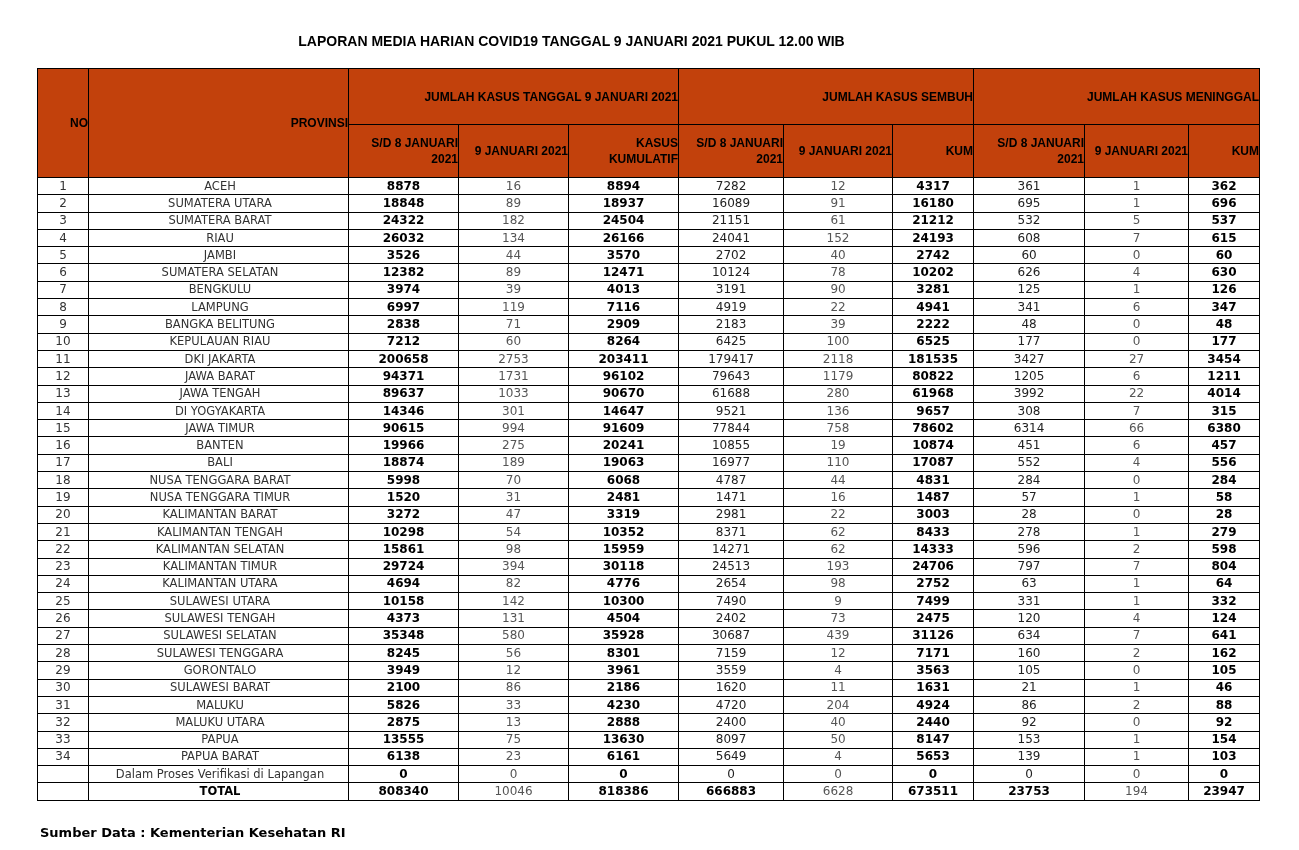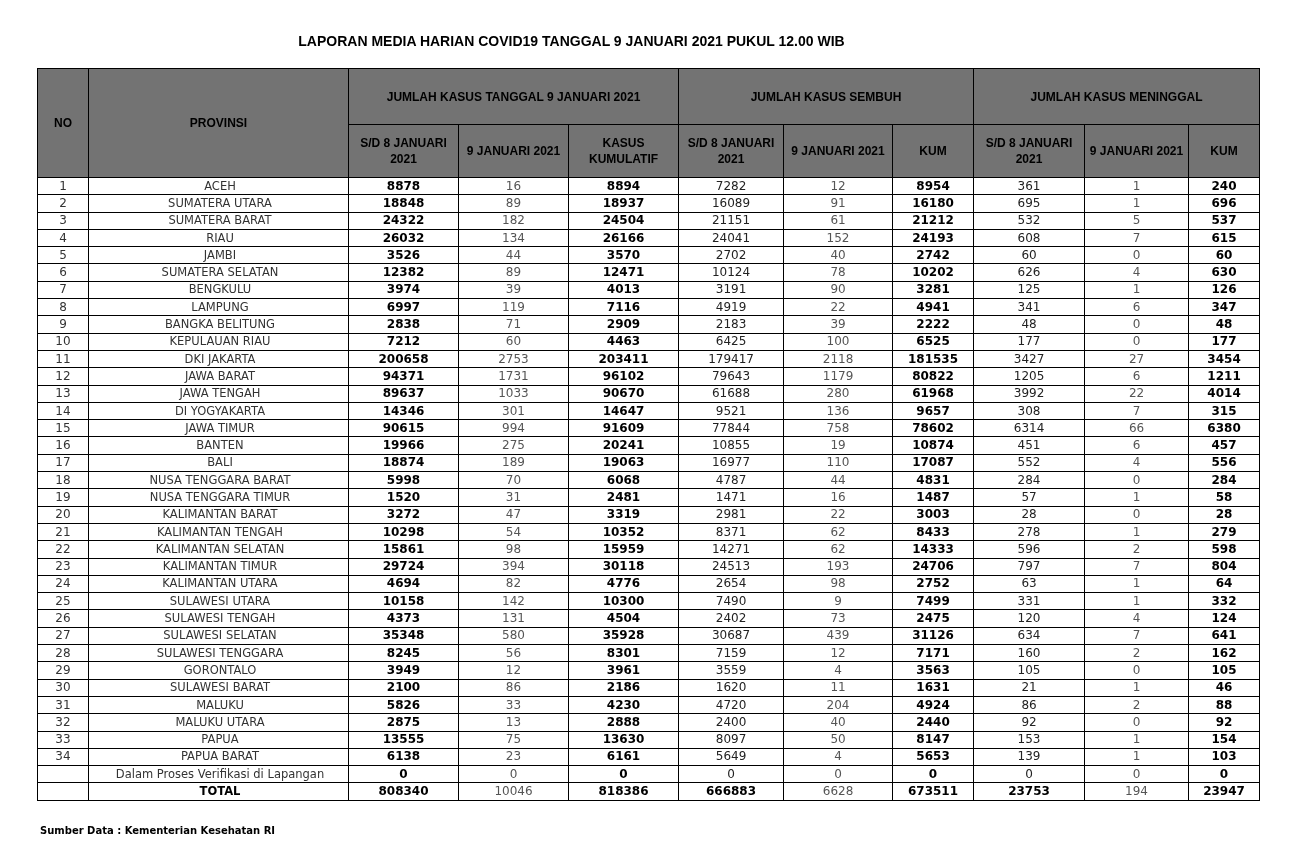--- a/index.html
+++ b/index.html
@@ -1,22 +1,22 @@
 <!DOCTYPE html>
 <html><head>
 <meta charset="utf-8">
 <style>
   html, body { margin: 0; padding: 0; background: #ffffff; }
   body { width: 1299px; height: 850px; position: relative; overflow: hidden; font-family: "Liberation Sans", sans-serif; color: #000; }
   .title { position: absolute; left: 0; width: 1143px; top: 33px; text-align: center; font-weight: bold; font-size: 14px; }
   .subtitle { position: absolute; left: 81px; top: 68px; font-weight: bold; font-size: 14px; }
-  .source { position: absolute; left: 40px; top: 825px; font-weight: bold; font-size: 10px; font-family: "DejaVu Sans", sans-serif; }
+  .source { position: absolute; left: 40px; top: 825px; font-weight: bold; font-size: 13px; font-family: "DejaVu Sans", sans-serif; }
   table.report { position: absolute; left: 37px; top: 68px; border-collapse: collapse; table-layout: fixed; width: 1222px; }
   table.report th, table.report td { border: 1.5px solid #000; padding: 0; overflow: hidden; white-space: nowrap; }
-  table.report th { background: #737373; font-weight: bold; font-size: 12px; text-align: center; vertical-align: middle; line-height: 16px; white-space: normal; }
+  table.report th { background: #c2410c; font-weight: bold; font-size: 12px; text-align: right; vertical-align: middle; line-height: 16px; white-space: normal; }
   table.report thead tr.h1 th { height: 55px; }
   table.report thead tr.h2 th { height: 52px; }
   table.report tbody td { height: 16.3px; font-size: 12px; text-align: center; font-family: "DejaVu Sans", sans-serif; line-height: 15px; }
   td.no { color: #333; font-size: 11.5px; }
   td.prov { text-align: center; padding-left: 3px !important; color: #333; font-size: 11.5px !important; }
   td.b { font-weight: bold; color: #000; }
   td.n { color: #555; }
   td.r { color: #222; }
   tr.total td.prov { font-weight: bold; color: #000; }
 </style>
@@ -62,24 +62,24 @@
   </thead>
   <tbody id="table-body">
       <tr>
         <td class="no">1</td>
         <td class="prov">ACEH</td>
         <td class="b">8878</td>
         <td class="n">16</td>
         <td class="b">8894</td>
         <td class="r">7282</td>
         <td class="n">12</td>
-        <td class="b">8954</td>
+        <td class="b">4317</td>
         <td class="r">361</td>
         <td class="n">1</td>
-        <td class="b">240</td>
+        <td class="b">362</td>
       </tr>
       <tr>
         <td class="no">2</td>
         <td class="prov">SUMATERA UTARA</td>
         <td class="b">18848</td>
         <td class="n">89</td>
         <td class="b">18937</td>
         <td class="r">16089</td>
         <td class="n">91</td>
         <td class="b">16180</td>
@@ -176,21 +176,21 @@
         <td class="b">2222</td>
         <td class="r">48</td>
         <td class="n">0</td>
         <td class="b">48</td>
       </tr>
       <tr>
         <td class="no">10</td>
         <td class="prov">KEPULAUAN RIAU</td>
         <td class="b">7212</td>
         <td class="n">60</td>
-        <td class="b">4463</td>
+        <td class="b">8264</td>
         <td class="r">6425</td>
         <td class="n">100</td>
         <td class="b">6525</td>
         <td class="r">177</td>
         <td class="n">0</td>
         <td class="b">177</td>
       </tr>
       <tr>
         <td class="no">11</td>
         <td class="prov">DKI JAKARTA</td>

